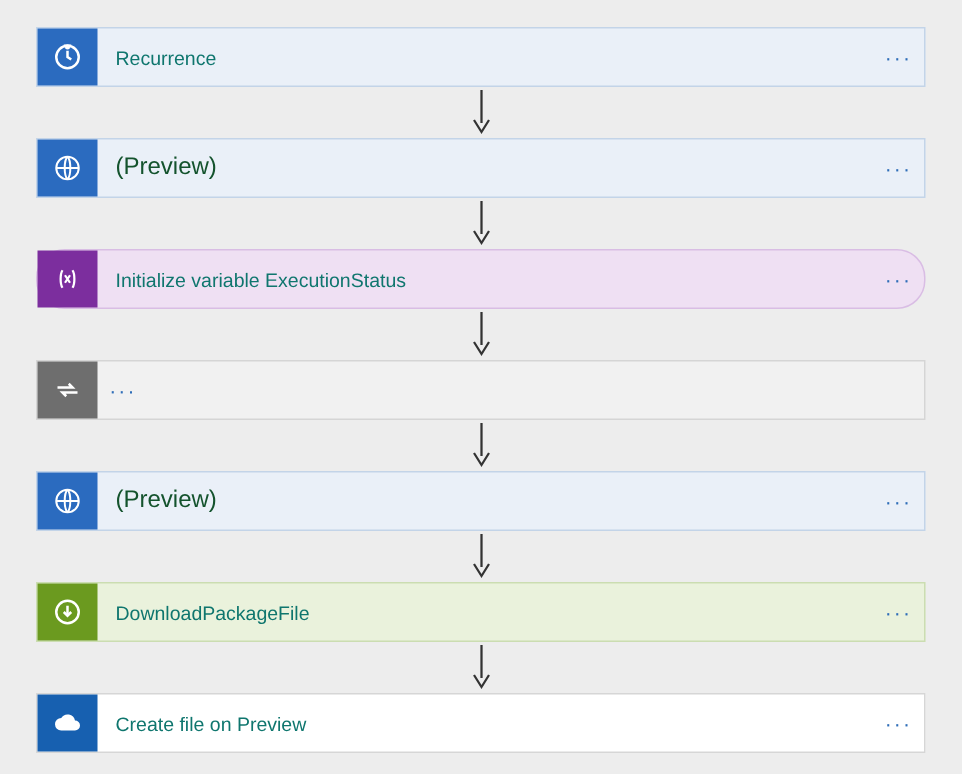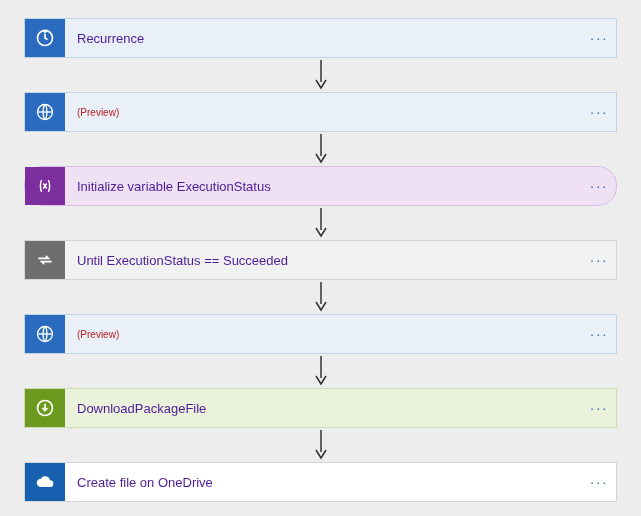--- a/index.html
+++ b/index.html
@@ -29,22 +29,22 @@
     justify-content: center;
     color: #fff;
   }
   .label-area {
     flex: 1;
     padding-left: 12px;
     display: flex;
     align-items: baseline;
     gap: 6px;
   }
-  .label { color: #4c1d95; }
-  .suffix { color: #b91c1c; font-size: 10px; }
+  .label { color: #0f766e; }
+  .suffix { color: #14532d; font-size: 16px; }
   .more {
     width: 34px;
     display: flex;
     justify-content: center;
     color: #2e6db8;
     font-size: 14px;
     letter-spacing: 1.5px;
     cursor: pointer;
   }
   .arrow {
@@ -141,23 +141,20 @@
     </div>
     <div class="step s-grey">
       <div class="icon-box">
         <span class="icon">
           <svg viewBox="0 0 24 24" fill="none" stroke="#fff" stroke-width="2">
             <path d="M4 10h12l-3-3"></path>
             <path d="M20 14H8l3 3"></path>
           </svg>
         </span>
       </div>
-      <div class="label-area">
-        <span class="label">Until ExecutionStatus == Succeeded</span>
-      </div>
       <div class="more">···</div>
     </div>
     <div class="arrow">
       <svg viewBox="0 0 14 30">
         <line x1="7" y1="0" x2="7" y2="22" stroke="#333" stroke-width="1.5"></line>
         <path d="M2 20 L7 28 L12 20" fill="none" stroke="#333" stroke-width="1.5"></path>
       </svg>
     </div>
     <div class="step s-blue">
       <div class="icon-box">
@@ -204,17 +201,17 @@
     </div>
     <div class="step s-white">
       <div class="icon-box">
         <span class="icon">
           <svg viewBox="0 0 24 24" fill="#fff">
             <path d="M7 18a5 5 0 010-10 6 6 0 0111 2 4 4 0 010 8H7z"></path>
           </svg>
         </span>
       </div>
       <div class="label-area">
-        <span class="label">Create file on OneDrive</span>
+        <span class="label">Create file on Preview</span>
       </div>
       <div class="more">···</div>
     </div>
   </div>
 
 </body></html>

